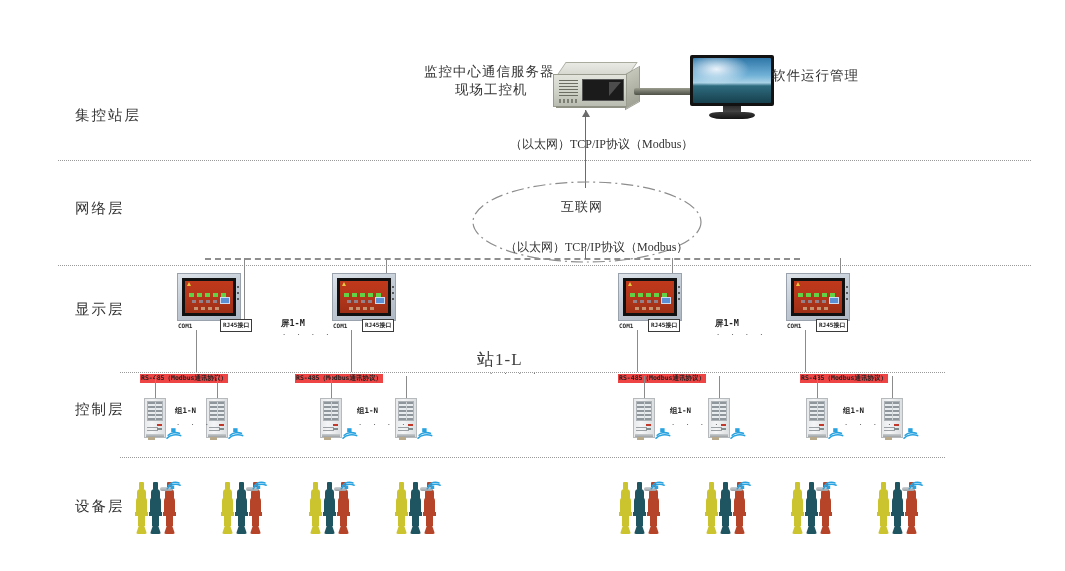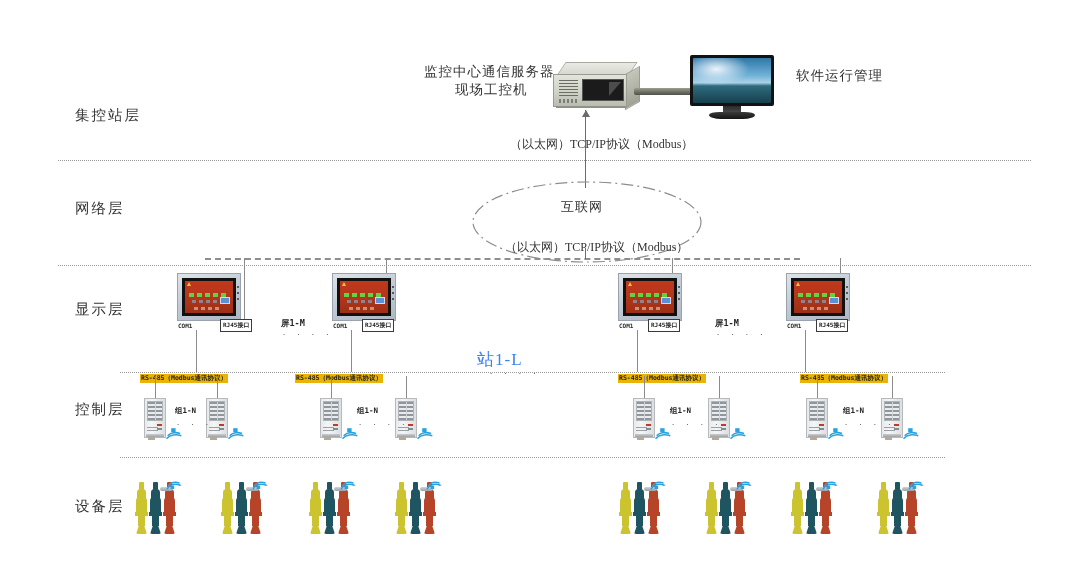--- a/index.html
+++ b/index.html
@@ -100,21 +100,21 @@
   
   .port-label{position:absolute;font-size:6px;font-weight:bold;letter-spacing:0px;
     font-family:"DejaVu Sans Mono",monospace;color:#2b2b2b;white-space:nowrap;}
   .port-box{position:absolute;font-size:6px;font-weight:bold;
     font-family:"DejaVu Sans Mono",monospace;color:#1d1d1d;white-space:nowrap;
     border:1px solid #3a3a3a;padding:1px 2px;background:#fff;}
 
   
   .rs485{position:absolute;font-size:6.5px;font-weight:bold;
     font-family:"DejaVu Sans Mono",monospace;color:#222;white-space:nowrap;
-    background:#eab308;padding:0 1px;}
+    background:#ef4444;padding:0 1px;}
 
   
   .cab{position:absolute;width:22px;height:40px;
     background:linear-gradient(90deg,#e7e9ea 0%,#f4f5f6 35%,#dcdfe1 100%);
     border:1px solid #b6babd;box-sizing:border-box;}
   .cab .grille{position:absolute;left:2px;top:2px;right:2px;height:20px;
     background:repeating-linear-gradient(180deg,#8f979c 0 2px,#e9ecee 2px 4px);
     border:1px solid #aeb4b8;box-sizing:border-box;}
   .cab .grille:after{content:"";position:absolute;left:50%;top:0;bottom:0;width:1px;
     background:#cfd4d7;}
@@ -130,21 +130,21 @@
   .wifi{position:absolute;width:16px;height:13px;}
   .wifi svg{display:block;}
 
   
   .grp-label{position:absolute;font-size:7.5px;font-weight:bold;
     font-family:"DejaVu Sans Mono",monospace;color:#222;white-space:nowrap;}
   .dots{position:absolute;font-size:7px;letter-spacing:3px;color:#5b5b5b;
     font-family:"DejaVu Sans Mono",monospace;white-space:nowrap;}
 
   
-  .station{position:absolute;font-size:17px;letter-spacing:1px;color:#3b82f6;
+  .station{position:absolute;font-size:17px;letter-spacing:1px;color:#404040;
     font-family:"Liberation Serif","DejaVu Serif",serif;white-space:nowrap;}
 
   
   .devgrp{position:absolute;width:44px;height:56px;}
   .bottle{position:absolute;bottom:0;width:11px;height:52px;}
   .bottle .b{position:absolute;left:0;right:0;}
   .bot-neck{top:0;height:8px;left:3px !important;right:3px !important;border-radius:1px;}
   .bot-shoulder{top:7px;height:9px;left:1px !important;right:1px !important;
     border-radius:40% 40% 6% 6%;}
   .bot-body{top:15px;height:17px;border-radius:4px 4px 2px 2px;}
@@ -192,21 +192,21 @@
   <div class="vga-cable" style="left:634px;top:88px;width:60px;"></div>
 
   <div class="monitor" style="left:690px;top:55px;">
     <div class="frame">
         <div class="screen"></div>
       </div>
     <div class="neck"></div>
     <div class="base"></div>
   </div>
 
-  <div class="txt txt-cn" style="left:772px;top:67px;font-size:13.5px;letter-spacing:1px;margin-left:24px;">软件运行管理</div>
+  <div class="txt txt-cn" style="left:772px;top:67px;font-size:13.5px;letter-spacing:1px;">软件运行管理</div>
 
   <div class="v-line arrow-up" style="left:585px;top:110px;height:52px;"></div>
   <div class="txt txt-cn" style="left:510px;top:136px;font-size:12px;">（以太网）TCP/IP协议（Modbus）</div>
 
   <div class="v-line" style="left:585px;top:162px;height:26px;"></div>
 
   <div class="cloud" style="left:470px;top:180px;">
     <svg width="235" height="85" viewBox="0 0 235 85">
       <ellipse cx="117" cy="42" rx="114" ry="40" fill="none" stroke="#8d8d8d" stroke-width="1.2" stroke-dasharray="12 4 2 4"></ellipse>
     </svg>

